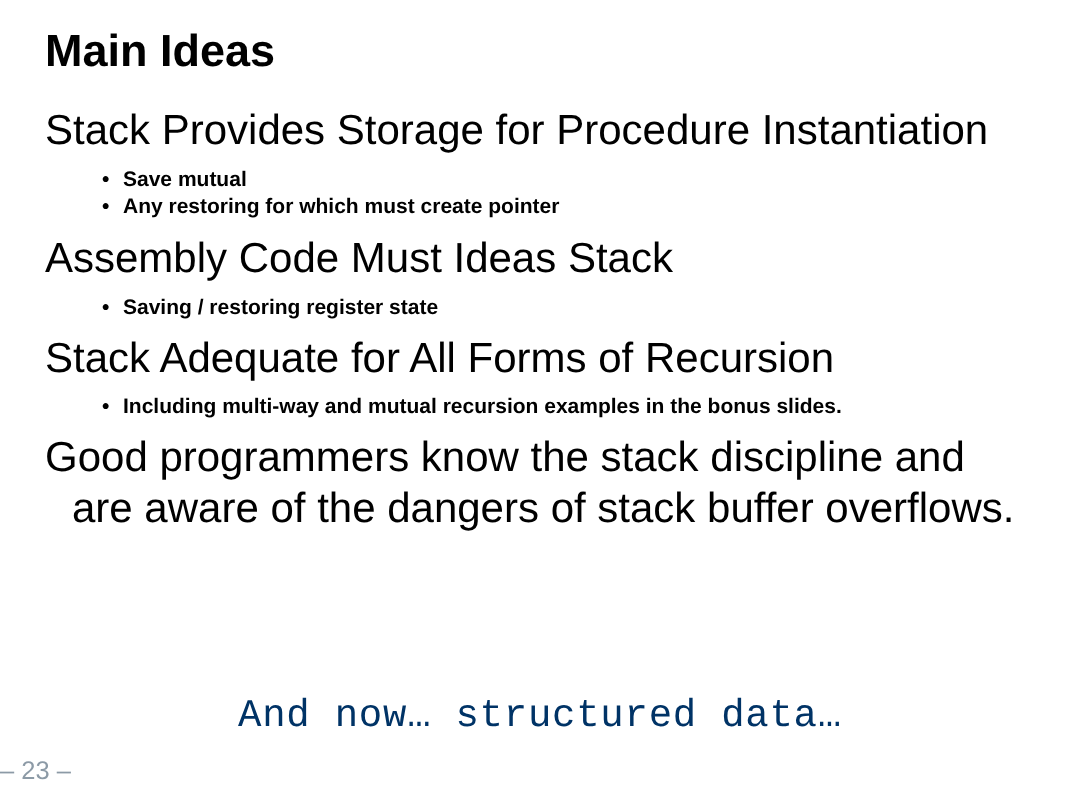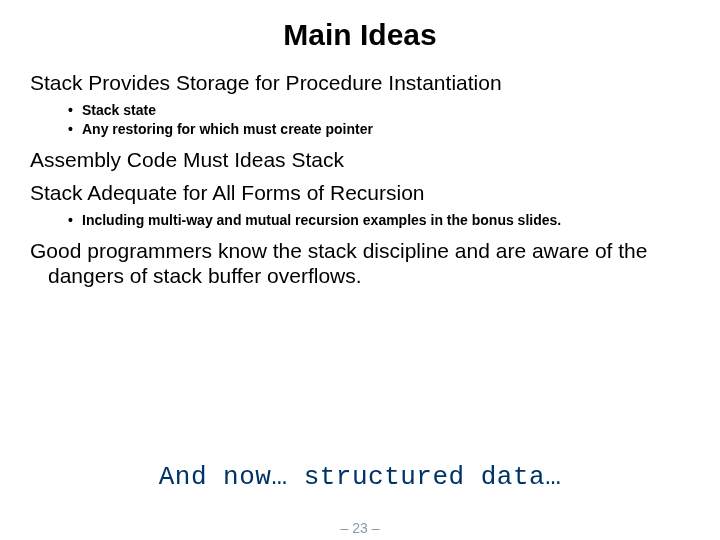--- a/index.html
+++ b/index.html
@@ -6,27 +6,27 @@
   body {
     width: 720px;
     height: 540px;
     background: #ffffff;
     font-family: Arial, Helvetica, sans-serif;
     color: #000;
     position: relative;
     padding: 18px 30px 0 30px;
   }
   .title {
-    text-align: center;
+    text-align: left;
     font-size: 30px;
     font-weight: bold;
     margin-bottom: 18px;
   }
   .heading {
-    font-size: 21px;
+    font-size: 28px;
     font-weight: normal;
     margin-bottom: 6px;
     margin-top: 8px;
     line-height: 1.2;
   }
   .heading.para {
     padding-left: 18px;
     text-indent: -18px;
   }
   .bullets {
@@ -54,41 +54,41 @@
     color: #003366;
     position: absolute;
     bottom: 48px;
     left: 0;
     width: 100%;
     text-align: center;
     letter-spacing: 0.5px;
   }
   .page-num {
     position: absolute;
-    bottom: 4px;
+    bottom: 16px;
     left: 0;
     width: 100%;
-    text-align: center;
-    font-size: 14px;
+    font-size: 17px;
     color: #8c9aa6;
   }
 </style>
 </head>
 <body>
 
 <div class="title">Main Ideas</div>
 
 <div class="heading">Stack Provides Storage for Procedure Instantiation</div>
 <ul class="bullets">
-  <li>Stack state</li>
+  <li>Save mutual</li>
   <li>Any restoring for which must create pointer</li>
 </ul>
 
 <div class="heading">Assembly Code Must Ideas Stack</div>
 <ul class="bullets">
+  <li>Saving / restoring register state</li>
 </ul>
 
 <div class="heading">Stack Adequate for All Forms of Recursion</div>
 <ul class="bullets">
   <li>Including multi-way and mutual recursion examples in the bonus slides.</li>
 </ul>
 
 <div class="heading para">Good programmers know the stack discipline and are aware of the dangers of stack buffer overflows.</div>
 
 <div class="footer-line">And now… structured data…</div>

